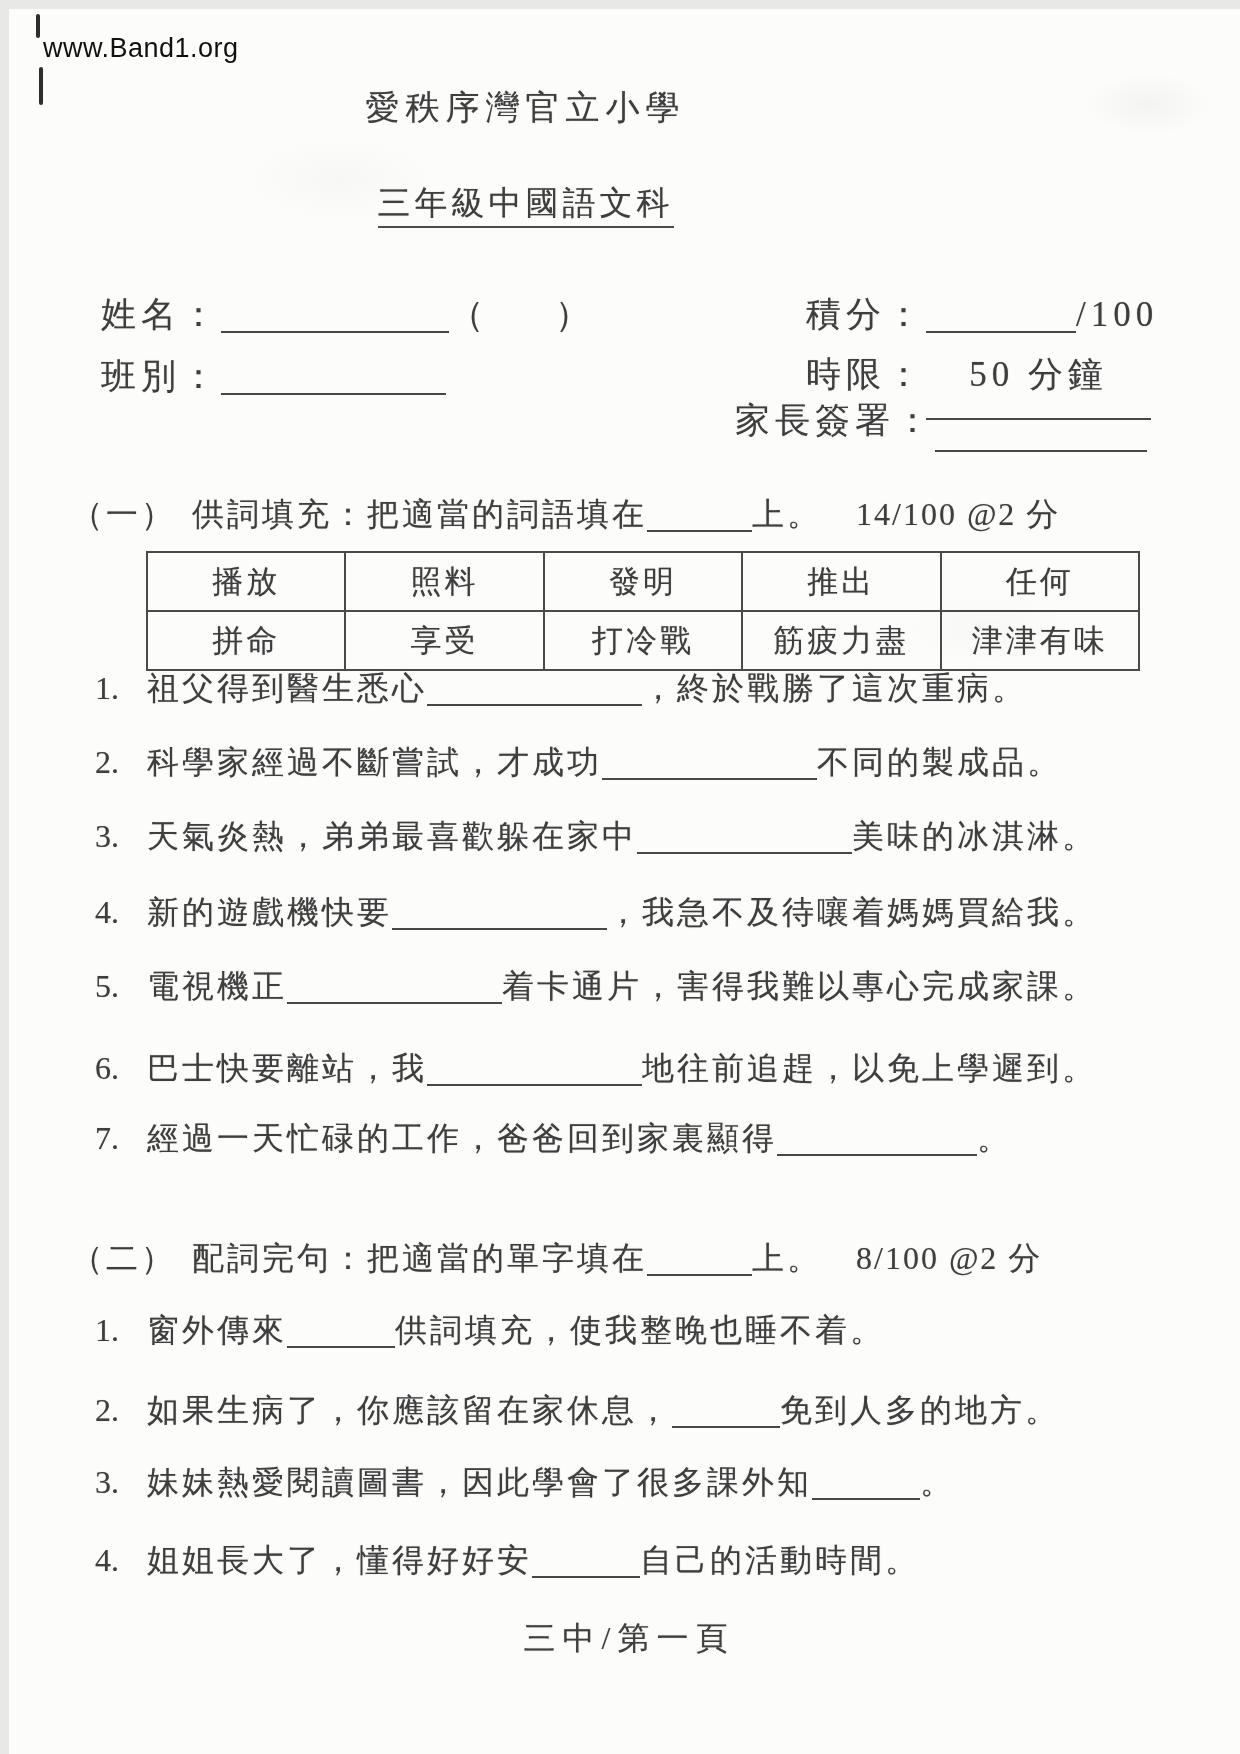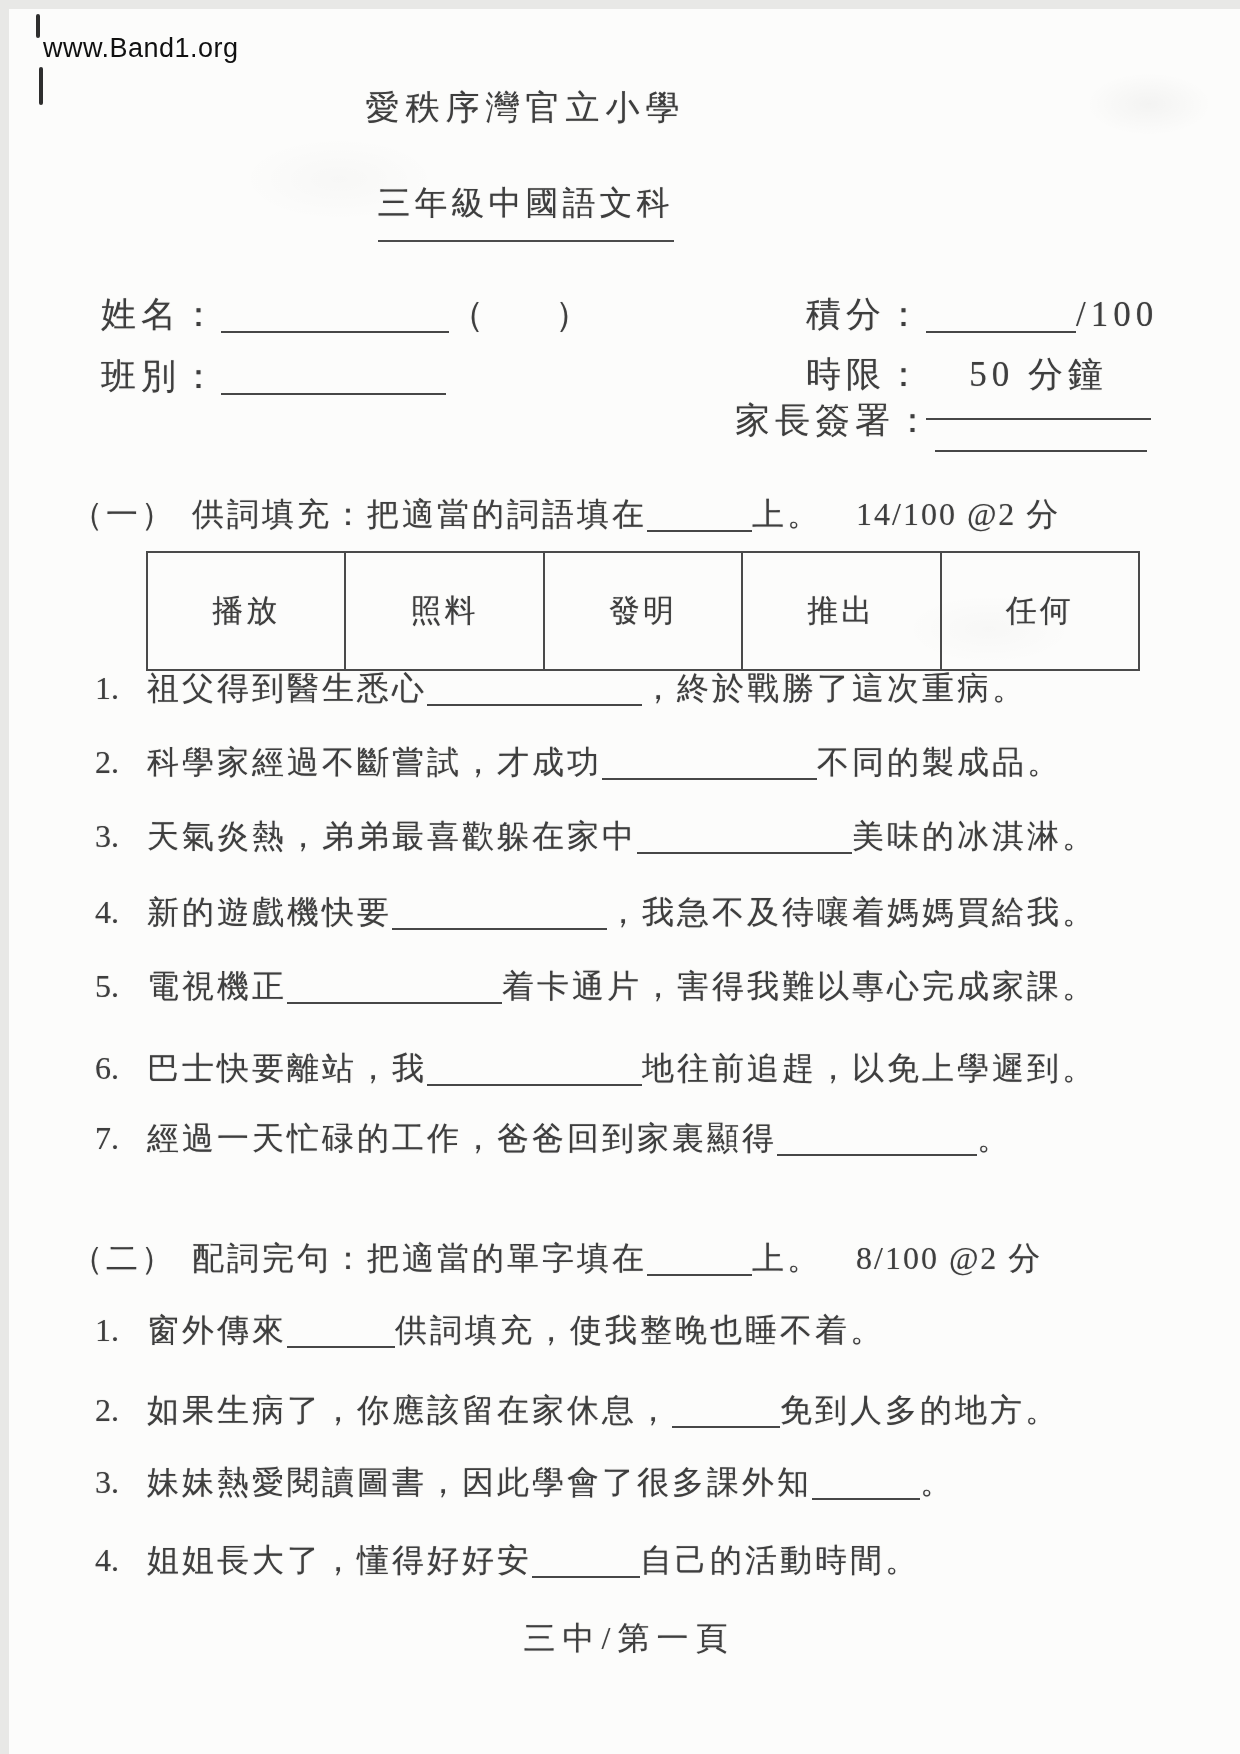--- a/index.html
+++ b/index.html
@@ -25,21 +25,21 @@
     font-size: 27px; color: #101010; letter-spacing: 0.5px;
   }
   .scan-mark { position: absolute; background: #2e2e2e; border-radius: 2px; }
   .scan-mark.m1 { left: 27px; top: 5px;  width: 4px; height: 24px; }
   .scan-mark.m2 { left: 30px; top: 58px; width: 4px; height: 38px; }
 
   .title { position: absolute; left: 0; width: 1033px; text-align: center; white-space: nowrap; }
   .t1 { top: 76px;  font-size: 34px; letter-spacing: 6px; }
   .t2 { top: 124px; font-size: 34px; letter-spacing: 3px; }
   .t3 { top: 172px; font-size: 33px; }
-  .t3 .u { letter-spacing: 4px; border-bottom: 2px solid #4c4c4c; padding-bottom: 19px; }
+  .t3 .u { letter-spacing: 4px; border-bottom: 2px solid #4c4c4c; padding-bottom: 5px; }
 
   .inforow { position: absolute; white-space: nowrap; font-size: 35px; letter-spacing: 5px; }
   .blank { display: inline-block; border-bottom: 2px solid #474747; height: 30px; vertical-align: -7px; }
   .bw-name  { width: 228px; }
   .bw-class { width: 225px; }
   .bw-score { width: 150px; }
   .bw-sign  { width: 212px; vertical-align: -20px; }
   .blank-time {
     display: inline-block; width: 225px; text-align: center;
     border-bottom: 2px solid #474747; padding-bottom: 20px;
@@ -107,20 +107,27 @@
 
   <table class="word-table">
     <tbody>
       <tr>
         <td class="txt">播放</td>
         <td class="txt">照料</td>
         <td class="txt">發明</td>
         <td class="txt">推出</td>
         <td class="txt">任何</td>
       </tr>
+      <tr>
+        <td class="txt">拼命</td>
+        <td class="txt">享受</td>
+        <td class="txt">打冷戰</td>
+        <td class="txt">筋疲力盡</td>
+        <td class="txt">津津有味</td>
+      </tr>
     </tbody>
   </table>
 
   <div class="q txt" style="top:658px;">
     <span class="qnum">1.</span><span>祖父得到醫生悉心</span><span class="blank bw-q1"></span><span>，終於戰勝了這次重病。</span>
   </div>
   <div class="q txt" style="top:732px;">
     <span class="qnum">2.</span><span>科學家經過不斷嘗試，才成功</span><span class="blank bw-q1"></span><span>不同的製成品。</span>
   </div>
   <div class="q txt" style="top:806px;">

